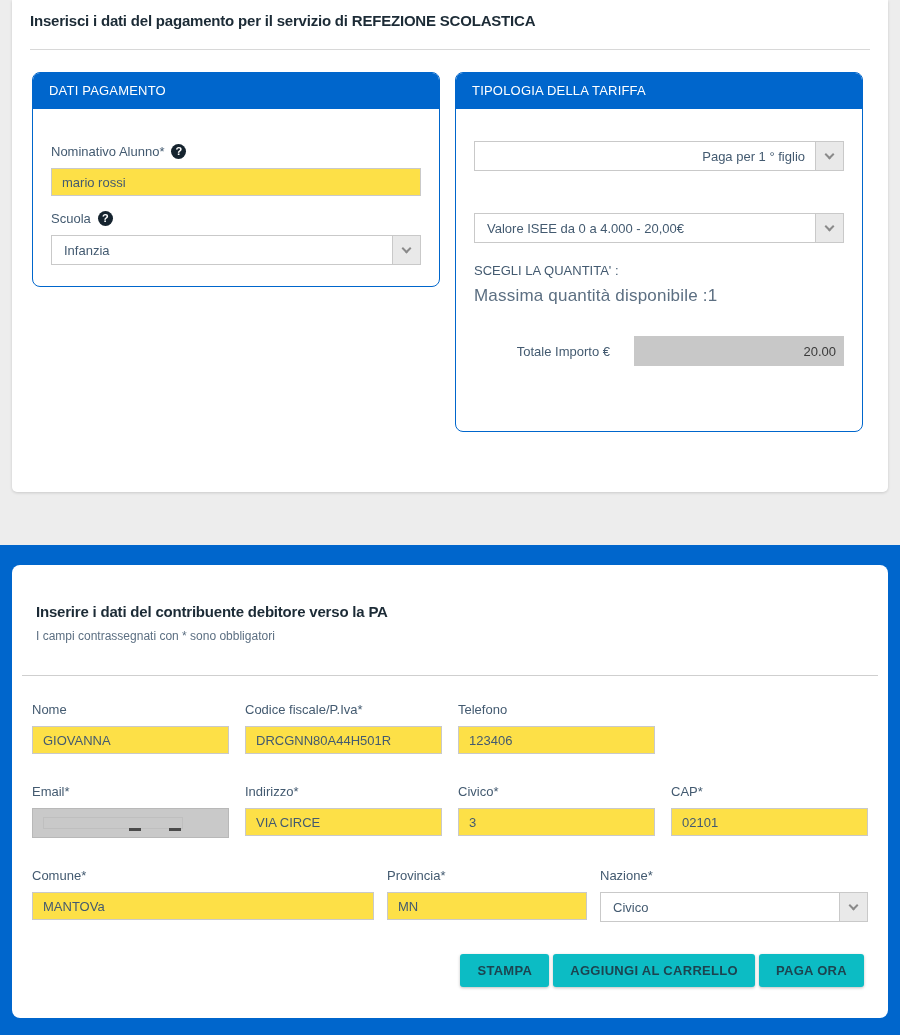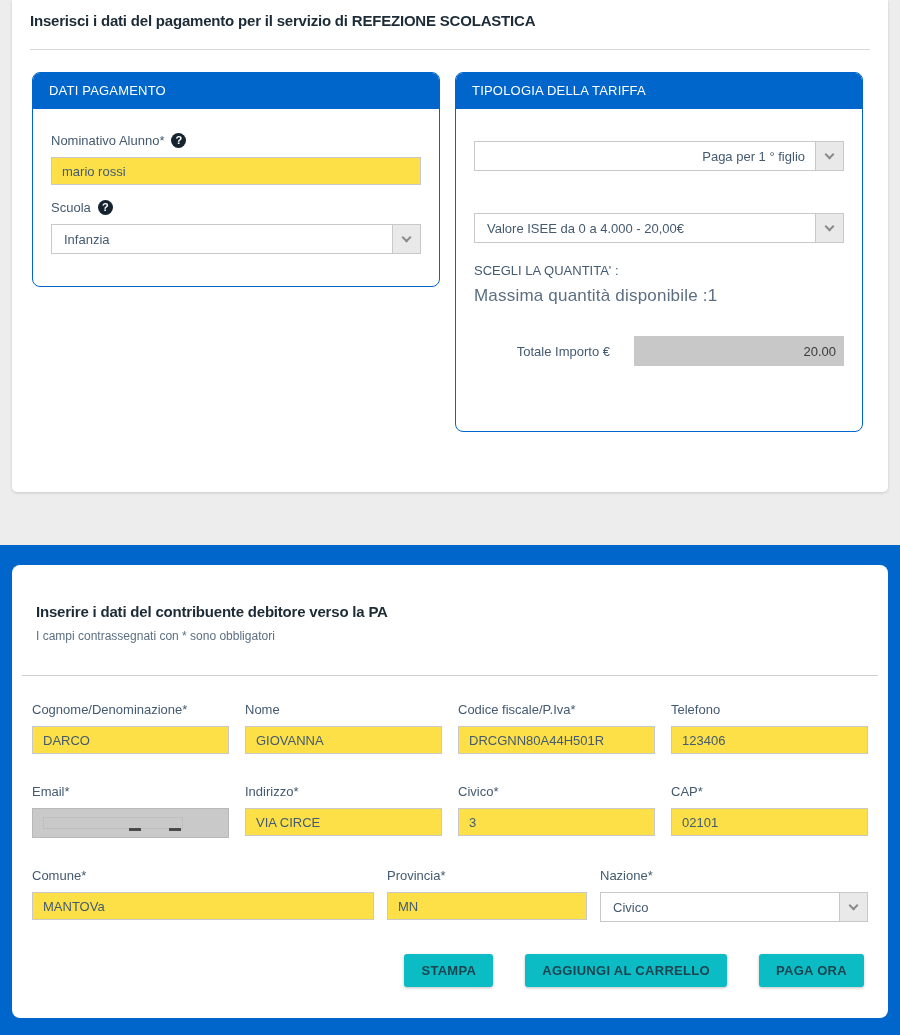--- a/index.html
+++ b/index.html
@@ -54,21 +54,21 @@
     letter-spacing: 0.2px;
   }
   .panel-body { padding: 14px 18px 0; }
 
   .field-label {
     display: flex;
     align-items: flex-end;
     gap: 7px;
     font-size: 13px;
     color: #435A70;
-    margin: 10px 0 9px;
+    margin: 21px 0 9px;
   }
   .qicon {
     width: 15px; height: 15px;
     border-radius: 50%;
     background: #15232E;
     color: #FFFFFF;
     font-size: 11px;
     font-weight: bold;
     display: inline-flex;
     align-items: center;
@@ -189,21 +189,21 @@
     left: 10px; right: 45px; top: 8px; bottom: 8px;
     border: 1px solid #BFBFBF;
   }
   .redact-mark { position: absolute; height: 3px; background: #4A4A4A; }
   .rm1 { width: 12px; left: 96px; bottom: 6px; }
   .rm2 { width: 12px; left: 136px; bottom: 6px; }
 
   .actions {
     display: flex;
     justify-content: flex-end;
-    gap: 32px;
+    gap: 4px;
     padding: 0 24px;
     margin-top: 32px;
   }
   .btn {
     background: #0CBCC4;
     color: #1C4450;
     border: none;
     border-radius: 3px;
     height: 33px;
     padding: 0 17px;
@@ -282,24 +282,20 @@
     <div class="bc-head">
       <div class="bc-title">Inserire i dati del contribuente debitore verso la PA</div>
       <div class="bc-subtitle">I campi contrassegnati con * sono obbligatori</div>
     </div>
     <div class="bc-divider"></div>
 
     <div class="fields">
 
       <div class="frow">
         <div>
-          <label class="flabel">Cognome/Denominazione*</label>
-          <input class="text-input" type="text" value="DARCO" style="">
-        </div>
-        <div>
           <label class="flabel">Nome</label>
           <input class="text-input" type="text" value="GIOVANNA" style="">
         </div>
         <div>
           <label class="flabel">Codice fiscale/P.Iva*</label>
           <input class="text-input" type="text" value="DRCGNN80A44H501R" style="">
         </div>
         <div>
           <label class="flabel">Telefono</label>
           <input class="text-input" type="text" value="123406" style="">

